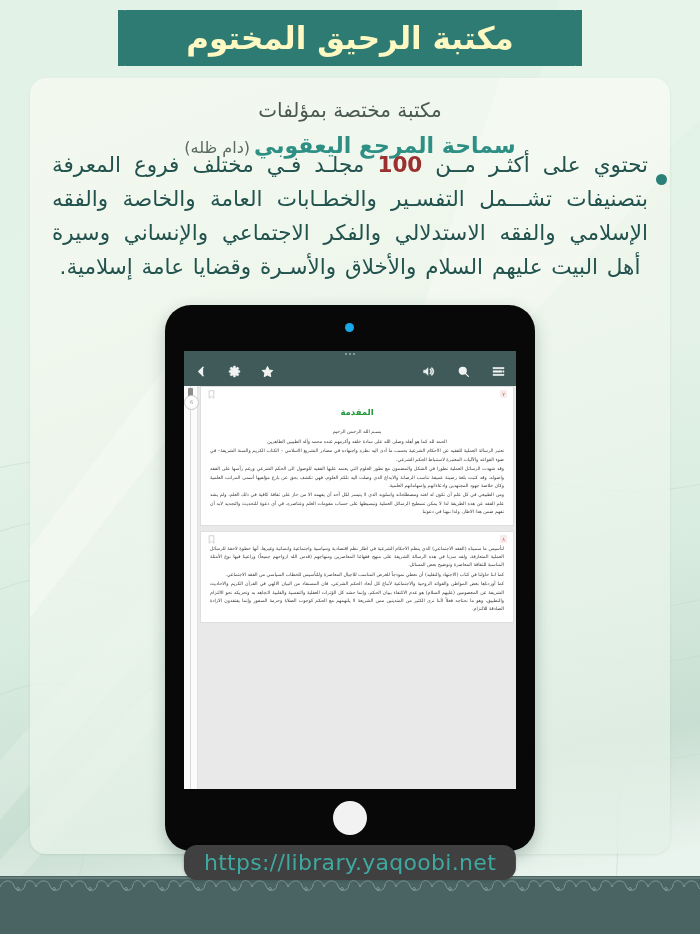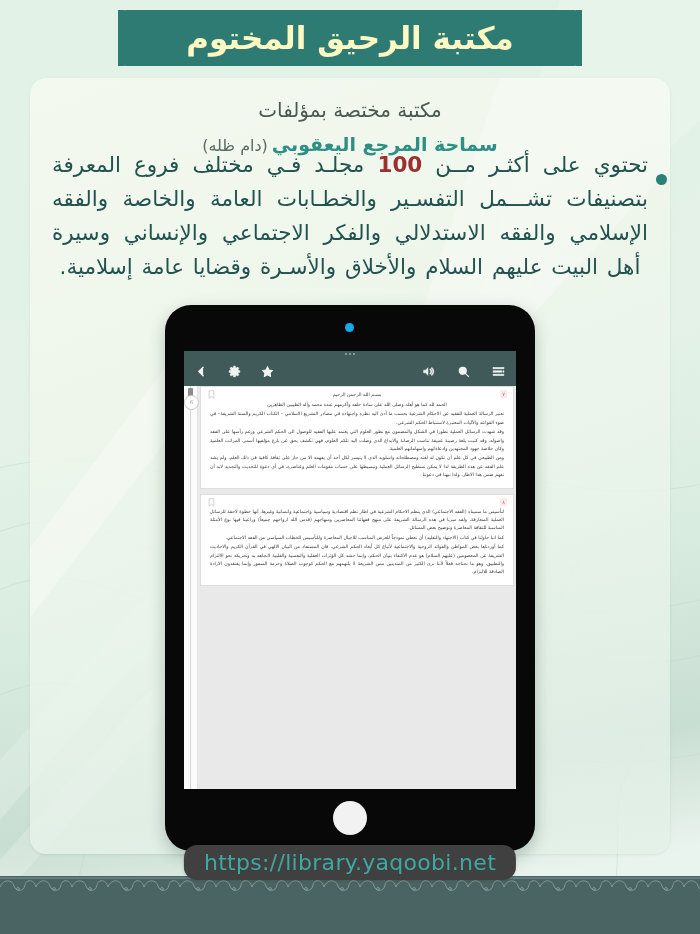--- a/index.html
+++ b/index.html
@@ -47,21 +47,21 @@
   }
   .card-streak{position:absolute;inset:0;opacity:.5;pointer-events:none;}
 
   .subtitle{
     position:absolute;left:0;right:0;top:20px;text-align:center;
     direction:rtl;font-size:20px;color:#4a5a52;
   }
   .authorline{
     position:absolute;left:0;right:0;top:55px;text-align:center;direction:rtl;
   }
-  .author-name{font-size:19px;font-weight:bold;color:#2e8f85;letter-spacing:.3px;}
+  .author-name{font-size:22px;font-weight:bold;color:#2e8f85;letter-spacing:.3px;}
   .author-hon{font-size:16px;color:#5b6b63;margin-right:4px;}
 
   .desc{
     position:absolute;right:22px;left:22px;top:70px;
     direction:rtl;text-align:justify;text-align-last:center;
     color:#23534e;font-size:21.5px;line-height:34px;
     word-spacing:2px;
   }
   .desc .num{color:#9c2f2f;font-weight:bold;}
   .bullet{
@@ -243,20 +243,21 @@
         <div class="knob">6</div>
       </div>
 
       <div class="pages">
 
         <div class="page">
           <svg class="page-bm" viewBox="0 0 24 30" fill="none" stroke="#b8b8b8" stroke-width="2.2">
               <path d="M4 2h16v26l-8-7-8 7z"></path>
             </svg>
           <span class="page-num">٧</span>
+          <div class="page-head">المقدمة</div>
           <p class="pl center">بسـم الله الرحمن الرحيم</p>
           <p class="pl center">الحمد لله كما هو أهله وصلى الله على سادة خلقه وأكرمهم عنده محمد وآله الطيبين الطاهرين</p>
           <p class="pl">تعتبر الرسالة العملية للفقيه عن الاحكام الشرعية بحسب ما أدى اليه نظره واجتهاده في مصادر التشريع الاسلامي – الكتاب الكريم والسنة الشريفة– في ضوء القواعد والآليات المعتبرة لاستنباط الحكم الشرعي.</p>
           <p class="pl">وقد شهدت الرسائل العملية تطورا في الشكل والمضمون مع تطور العلوم التي يعتمد عليها الفقيه للوصول الى الحكم الشرعي ورغم رأسها على الفقه واصوله، وقد كتبت بلغة رصينة عميقة تناسب الرصانة والابداع الذي وصلت اليه تلكم العلوم، فهي تكشف بحق عن بارع مؤلفيها أسمى المراتب العلمية وكان خلاصة جهود المجتهدين وادعاءاتهم واسهاماتهم العلمية.</p>
           <p class="pl">ومن الطبيعي في كل علم أن تكون له لغته ومصطلحاته واسلوبه الذي لا يتيسر لكل أحد أن يفهمه الا من حاز على ثقافة كافية في ذلك العلم، ولم يشذ علم الفقه عن هذه الطريقة لذا لا يمكن تسطيح الرسائل العملية وتبسيطها على حساب مقومات العلم وعناصره، في أي دعوة للتحديث والتجديد لابد أن تفهم ضمن هذا الاطار، ولذا نبهنا في دعوتنا</p>
         </div>
 
         <div class="page">
           <svg class="page-bm" viewBox="0 0 24 30" fill="none" stroke="#b8b8b8" stroke-width="2.2">
               <path d="M4 2h16v26l-8-7-8 7z"></path>

